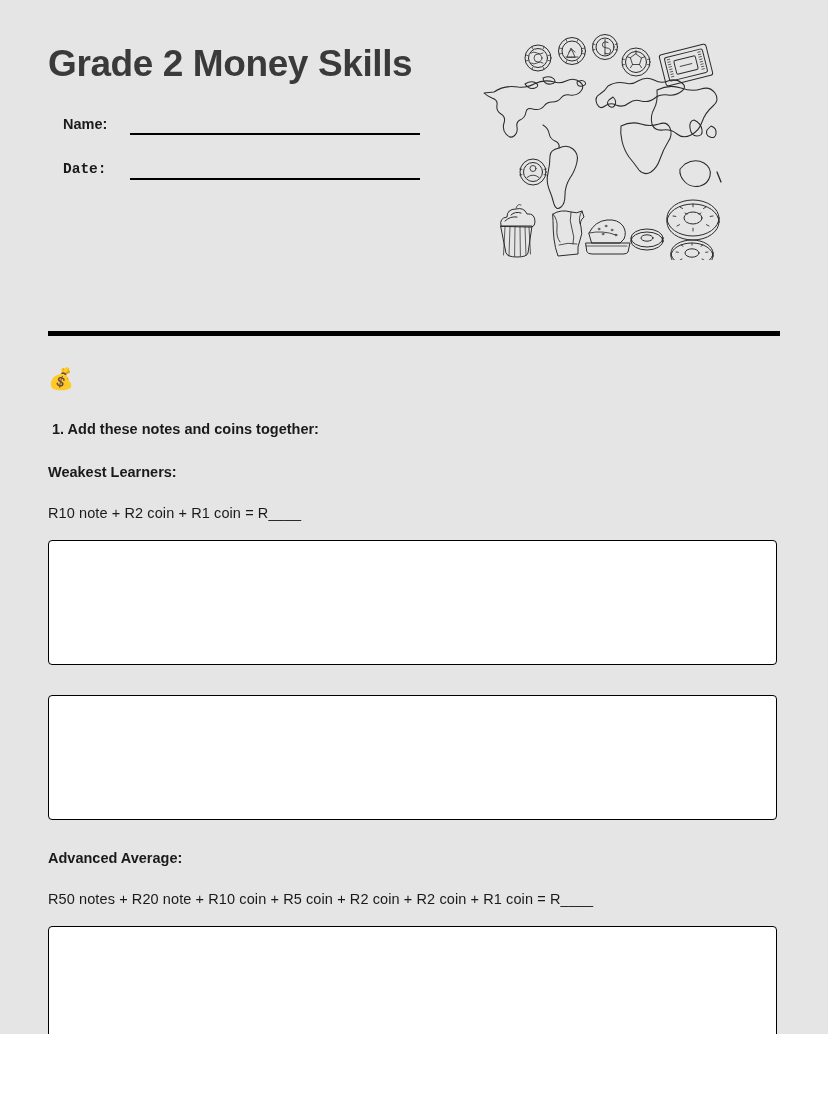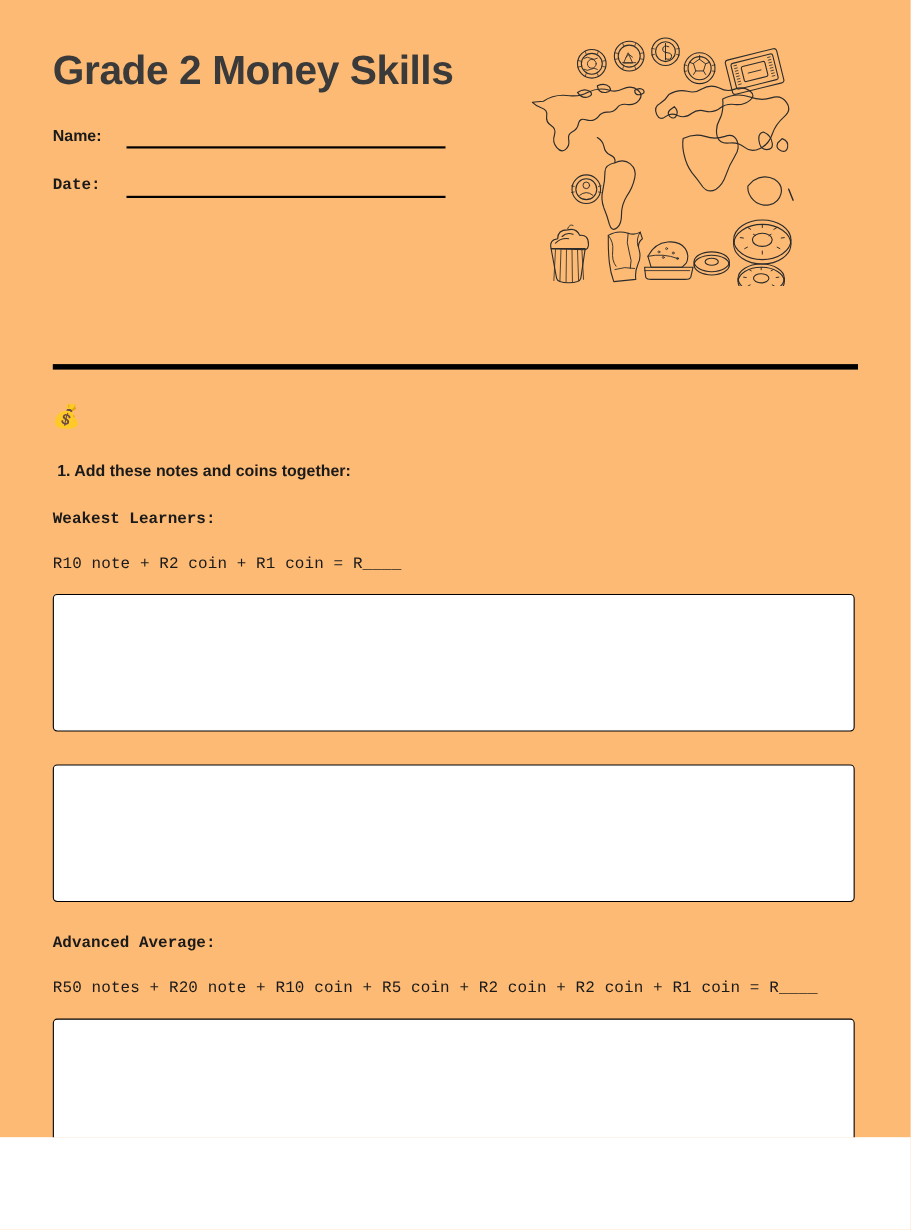--- a/index.html
+++ b/index.html
@@ -4,21 +4,21 @@
 <style>
   html, body {
     margin: 0;
     padding: 0;
     background: #ffffff;
   }
   .page {
     position: relative;
     width: 828px;
     height: 1034px;
-    background: #fdba74;
+    background: #e5e5e5;
     overflow: hidden;
     font-family: "Liberation Sans", sans-serif;
     -webkit-font-smoothing: antialiased;
   }
 
   
   .header {
     position: absolute;
     left: 48px;
     top: 44px;
@@ -29,21 +29,21 @@
     margin: 0;
     font-size: 37px;
     font-weight: bold;
     color: #3a3a3a;
     letter-spacing: -0.4px;
     line-height: 1.1;
   }
 
   .field-row {
     position: absolute;
-    left: 0;
+    left: 15px;
     width: 420px;
     height: 26px;
   }
   .field-row.name { top: 70px; }
   .field-row.date { top: 115px; font-family: Liberation Mono, monospace; }
 
   .field-label {
     position: absolute;
     left: 0;
     top: 0;
@@ -105,21 +105,21 @@
     display: inline-block;
   }
 
   .question-prompt {
     margin: 0 0 27px 4px;
     font-size: 14.5px;
     font-weight: bold;
     color: #1a1a1a;
   }
 
-  .level-group { margin-bottom: 0; font-family: Liberation Mono, monospace; }
+  .level-group { margin-bottom: 0; }
 
   .level-label {
     margin: 0 0 25px 0;
     font-size: 14.5px;
     font-weight: bold;
     color: #1a1a1a;
   }
 
   .level-equation {
     margin: 12px 0 19px 0;

